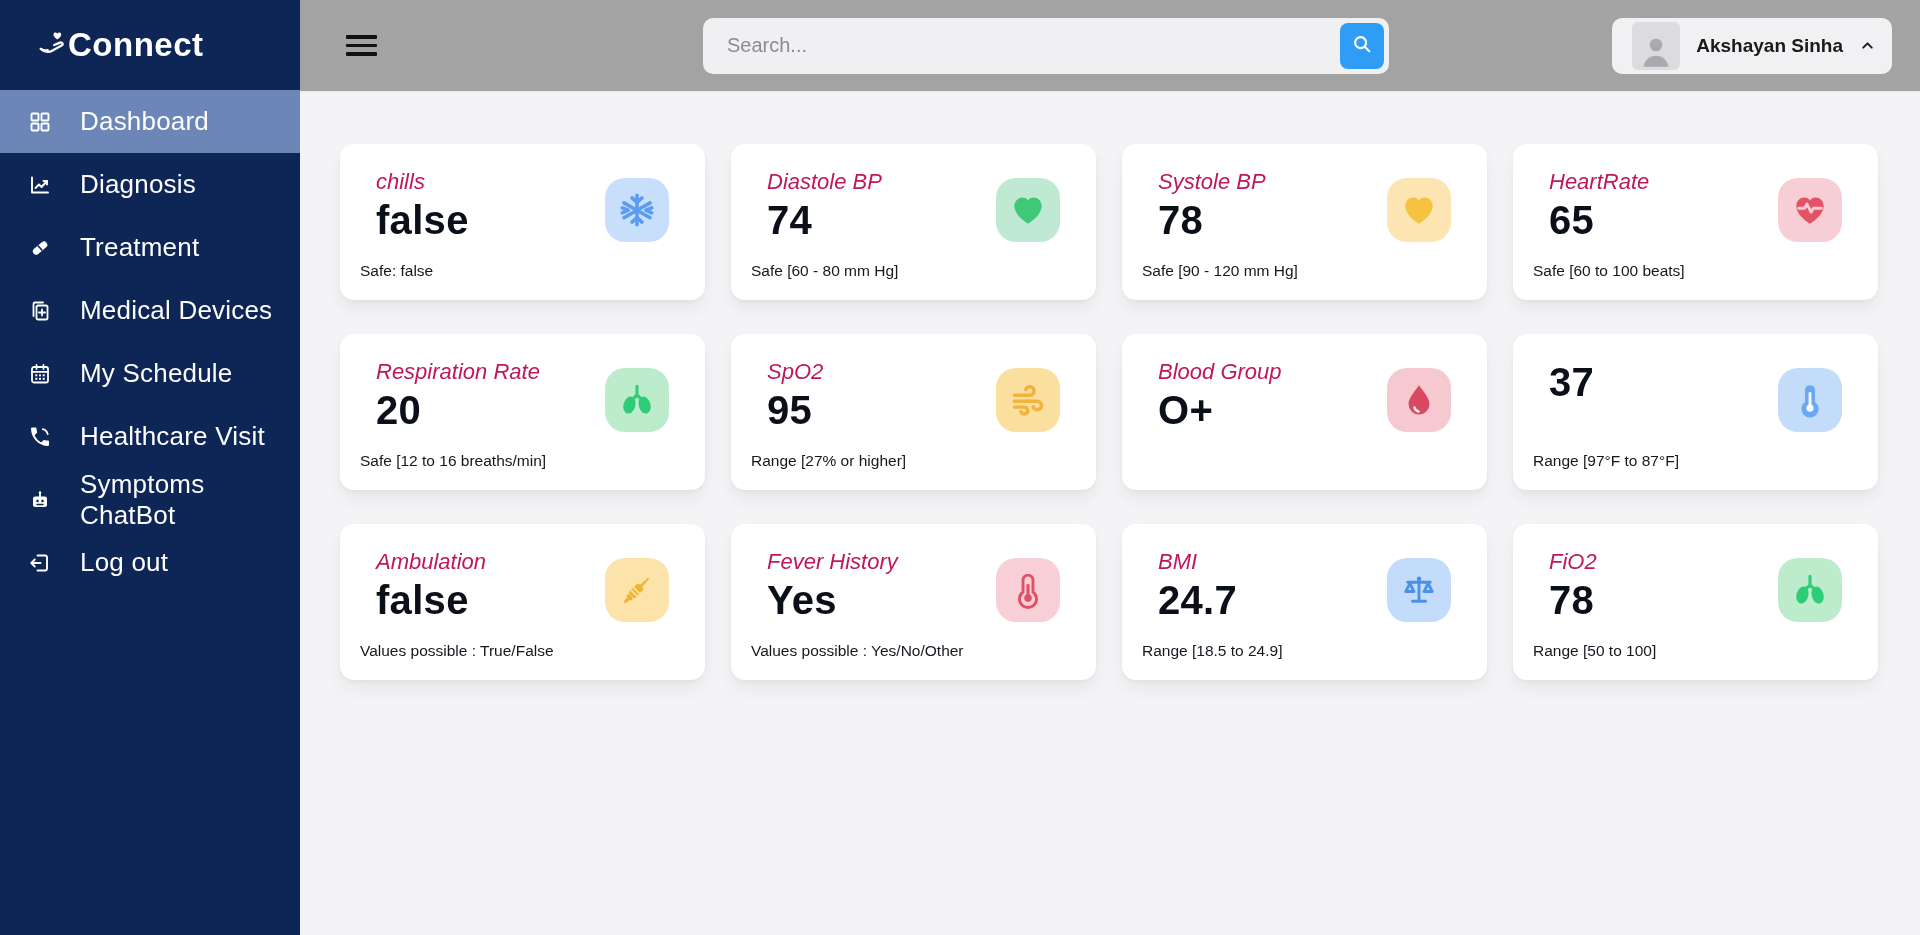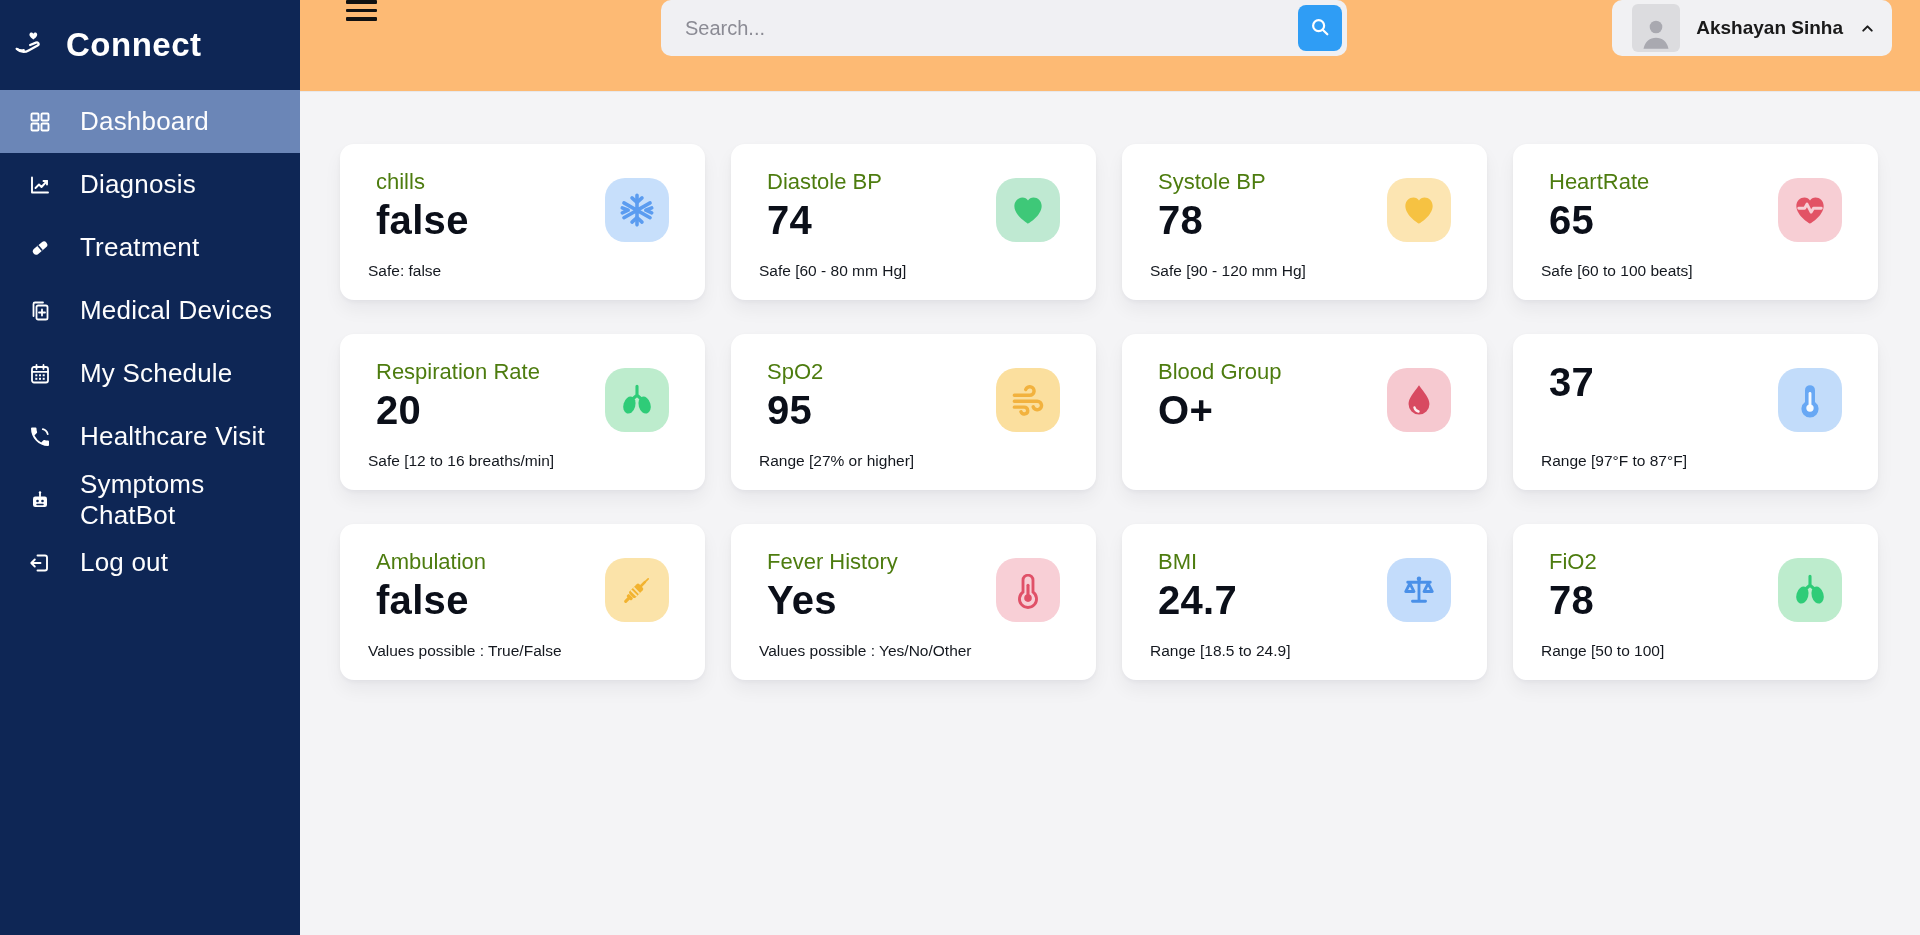--- a/index.html
+++ b/index.html
@@ -2,50 +2,50 @@
 <html><head>
 <meta charset="utf-8">
 <style>
   * { margin:0; padding:0; box-sizing:border-box; }
   html,body { width:1920px; height:935px; }
   body { font-family:"Liberation Sans","DejaVu Sans",sans-serif; background:#f4f4f6; overflow:hidden; }
   .page { position:relative; width:1920px; height:935px; display:flex; }
 
   
   .sidebar { width:300px; min-width:300px; height:935px; background:#0e2655; color:#fff; z-index:2; }
-  .logo { display:flex; align-items:center; gap:22px; padding:26px 0 0 12px; cursor:pointer; }
+  .logo { display:flex; align-items:center; padding:26px 0 0 36px; cursor:pointer; }
   .logo-text { font-size:33px; font-weight:700; letter-spacing:.5px; color:#fff; }
   .nav { margin-top:26px; }
   .nav-item { display:flex; align-items:center; gap:28px; height:63px; padding-left:28px; cursor:pointer; }
   .nav-item.active { background:#6b86b7; }
   .nav-item .nav-ic { width:24px; height:24px; flex:0 0 24px; display:flex; align-items:center; justify-content:center; }
   .nav-label { font-size:26px; font-weight:500; color:#fdfdfe; letter-spacing:.2px; }
 
   
   .main { flex:1; display:flex; flex-direction:column; background:#f4f4f6; }
-  .topbar { height:92px; background:#fdba74; border-bottom:1px solid #e8e8eb; display:flex; align-items:flex-start; padding:0 28px 0 46px; }
+  .topbar { height:92px; background:#a3a3a3; border-bottom:1px solid #e8e8eb; display:flex; align-items:center; padding:0 28px 0 46px;gap:42px; }
   .hamburger { width:31px; display:flex; flex-direction:column; gap:5px; cursor:pointer; }
   .hamburger span { display:block; height:3.5px; background:#111; border-radius:1px; }
   .searchbox { position:relative; margin-left:284px; width:686px; height:56px; }
   .searchbox input { width:100%; height:100%; border:none; outline:none; background:#f0f0f3; border-radius:10px; padding:0 64px 0 24px; font-size:20px; color:#444; font-family:inherit; }
   .searchbox input::placeholder { color:#8b8b94; }
   .search-btn { position:absolute; top:5px; right:5px; width:44px; height:46px; border:none; border-radius:8px; background:#2f9df5; display:flex; align-items:center; justify-content:center; cursor:pointer; }
   .profile { margin-left:auto; height:56px; background:#f1f1f3; border-radius:10px; display:flex; align-items:center; gap:16px; padding:4px 16px 4px 20px; cursor:pointer; }
   .avatar { width:48px; height:48px; border-radius:6px; background:#dcdcdf; display:flex; align-items:flex-end; justify-content:center; overflow:hidden; }
   .profile-name { font-size:19px; font-weight:600; color:#1a1a1a; }
   .chev { display:flex; align-items:center; }
 
   
   .content { padding:52px 42px 0 40px; }
   .grid { display:grid; grid-template-columns:repeat(4,1fr); column-gap:26px; row-gap:34px; }
   .card { position:relative; background:#fff; border-radius:14px; height:156px; padding:24px 36px;
           box-shadow:0 10px 18px rgba(15,23,42,.05), 0 2px 4px rgba(15,23,42,.04); }
-  .card-title { font-size:22px; font-weight:500; color:#4d7c0f; line-height:1.25; }
+  .card-title { font-size:22px; font-weight:500; color:#be185d; line-height:1.25;font-style:italic; }
   .card-value { font-size:40px; font-weight:700; color:#0b0f19; line-height:1.15; margin-top:1px; letter-spacing:.3px; }
-  .card-note { position:absolute; left:28px; bottom:20px; font-size:15.5px; color:#14181f; }
+  .card-note { position:absolute; left:20px; bottom:20px; font-size:15.5px; color:#14181f; }
   .tile { position:absolute; right:36px; top:34px; width:64px; height:64px; border-radius:20px;
           display:flex; align-items:center; justify-content:center; }
   .tile svg { width:38px; height:38px; }
 </style>
 </head>
 <body>
 
 <div class="page">
 
   <aside class="sidebar">

